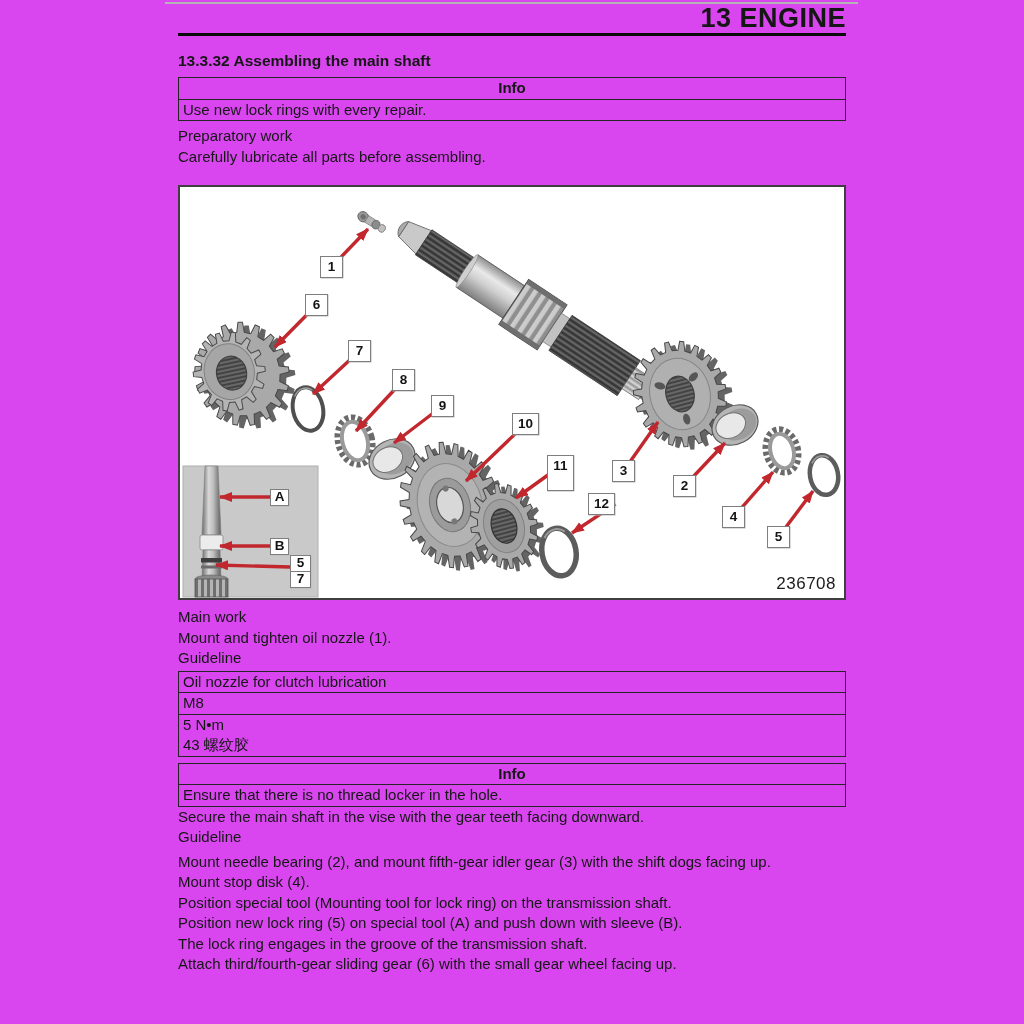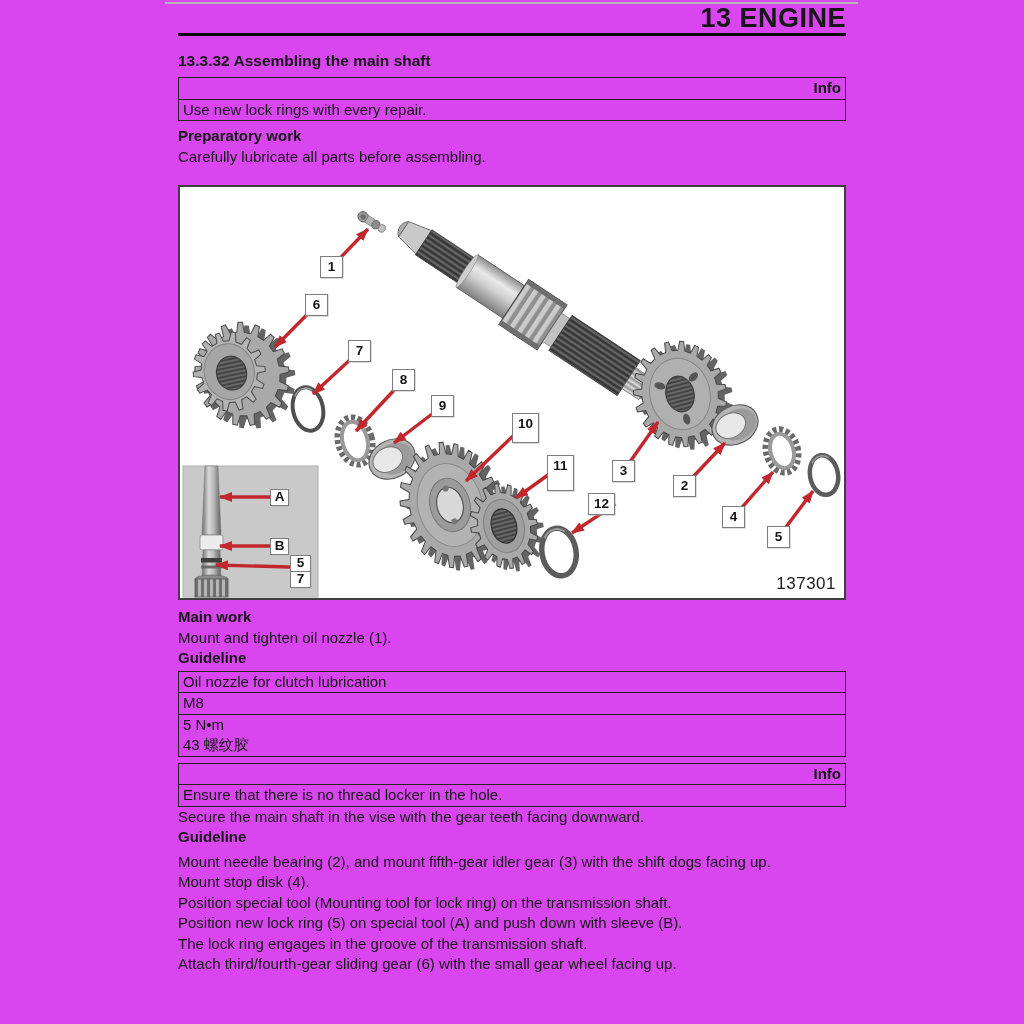--- a/index.html
+++ b/index.html
@@ -6,22 +6,22 @@
   .page{position:relative;width:1024px;height:1024px;background:#d946ef;
         font-family:"Liberation Sans",sans-serif;color:#161616;overflow:hidden;}
   .top-rule{position:absolute;left:165px;top:2px;width:693px;height:2px;background:#b4b4b4;}
   .content{position:absolute;left:178px;top:0;width:668px;}
   .chapter-block{padding-top:5px;border-bottom:3px solid #0a0a0a;padding-bottom:2px;}
   .chapter-title{font-size:27px;font-weight:bold;text-align:right;line-height:26px;letter-spacing:0.5px;}
   .section-title{margin-top:15px;font-size:15.5px;font-weight:bold;line-height:20px;}
   .box-table{margin-top:6px;border:1.5px solid #262626;}
   .box-row{border-top:1.2px solid #262626;padding:0 4px;font-size:15px;line-height:20.5px;min-height:20.5px;}
   .box-row:first-child{border-top:none;}
-  .box-row.header{text-align:right;font-weight:bold;}
-  .h-bold{font-size:15px;font-weight:bold;line-height:20.5px;margin-top:5px;}
+  .box-row.header{text-align:center;font-weight:bold;}
+  .h-bold{font-size:15px;font-weight:normal;line-height:20.5px;margin-top:5px;}
   p.line{margin:0;font-size:15px;line-height:20.5px;}
   p.step{margin:0;font-size:15px;line-height:20.5px;text-align:justify;}
   .figure{position:relative;margin-top:18px;width:664px;height:411px;border:2px solid #3f3f3f;background:#fff;}
   .figure svg{position:absolute;left:0;top:0;}
   .callout{position:absolute;box-sizing:border-box;background:#ffffff;border:1.5px solid #7e7e7e;
            color:#141414;font-size:13.5px;font-weight:bold;text-align:center;line-height:19px;
            box-shadow:0.5px 0.5px 0 #b9b9b9;}
   .fig-number{position:absolute;right:8px;bottom:4px;font-size:17px;letter-spacing:0.5px;color:#1c1c1c;}
   .mt2{margin-top:2px;}.mt5{margin-top:5px;}.mt6{margin-top:6px;}.mt7{margin-top:7px;}
   .steps-wrap{margin-top:4px;}
@@ -192,27 +192,27 @@
           <line x1="380.5" y1="279" x2="336" y2="311" stroke="#c1272d" stroke-width="3.4" marker-end="url(#arrow)"></line>
           <line x1="435.5" y1="317" x2="392" y2="346" stroke="#c1272d" stroke-width="3.4" marker-end="url(#arrow)"></line>
           <line x1="443.5" y1="284" x2="478" y2="235" stroke="#c1272d" stroke-width="3.4" marker-end="url(#arrow)"></line>
           <line x1="504.5" y1="299" x2="545" y2="256" stroke="#c1272d" stroke-width="3.4" marker-end="url(#arrow)"></line>
           <line x1="553.5" y1="330" x2="593" y2="285" stroke="#c1272d" stroke-width="3.4" marker-end="url(#arrow)"></line>
           <line x1="598.5" y1="350" x2="633" y2="304" stroke="#c1272d" stroke-width="3.4" marker-end="url(#arrow)"></line>
           <line x1="92" y1="310" x2="40" y2="310" stroke="#c1272d" stroke-width="3.4" marker-end="url(#arrow)"></line>
           <line x1="92" y1="359" x2="40" y2="359" stroke="#c1272d" stroke-width="3.4" marker-end="url(#arrow)"></line>
           <line x1="110" y1="380" x2="36" y2="378" stroke="#c1272d" stroke-width="3.4" marker-end="url(#arrow)"></line>
         </svg>
-      <div class="fig-number">137301</div>
+      <div class="fig-number">236708</div>
     <div class="callout" style="left: 140px; top: 69px; width: 23px; height: 22px; line-height: 19px;">1</div>
         <div class="callout" style="left: 125px; top: 107px; width: 23px; height: 22px; line-height: 19px;">6</div>
         <div class="callout" style="left: 168px; top: 153px; width: 23px; height: 22px; line-height: 19px;">7</div>
         <div class="callout" style="left: 212px; top: 182px; width: 23px; height: 22px; line-height: 19px;">8</div>
         <div class="callout" style="left: 251px; top: 208px; width: 23px; height: 22px; line-height: 19px;">9</div>
-        <div class="callout" style="left: 332px; top: 226px; width: 27px; height: 30px; line-height: 19px;">10</div>
+        <div class="callout" style="left: 332px; top: 226px; width: 27px; height: 22px; line-height: 19px;">10</div>
         <div class="callout" style="left: 367px; top: 268px; width: 27px; height: 36px; line-height: 19px;">11</div>
         <div class="callout" style="left: 408px; top: 306px; width: 27px; height: 22px; line-height: 19px;">12</div>
         <div class="callout" style="left: 432px; top: 273px; width: 23px; height: 22px; line-height: 19px;">3</div>
         <div class="callout" style="left: 493px; top: 288px; width: 23px; height: 22px; line-height: 19px;">2</div>
         <div class="callout" style="left: 542px; top: 319px; width: 23px; height: 22px; line-height: 19px;">4</div>
         <div class="callout" style="left: 587px; top: 339px; width: 23px; height: 22px; line-height: 19px;">5</div>
         <div class="callout" style="left: 90px; top: 302px; width: 19px; height: 17px; line-height: 14px;">A</div>
         <div class="callout" style="left: 90px; top: 351px; width: 19px; height: 17px; line-height: 14px;">B</div>
         <div class="callout" style="left: 110px; top: 368px; width: 21px; height: 17px; line-height: 14px;">5</div>
         <div class="callout" style="left: 110px; top: 384px; width: 21px; height: 17px; line-height: 14px;">7</div>

